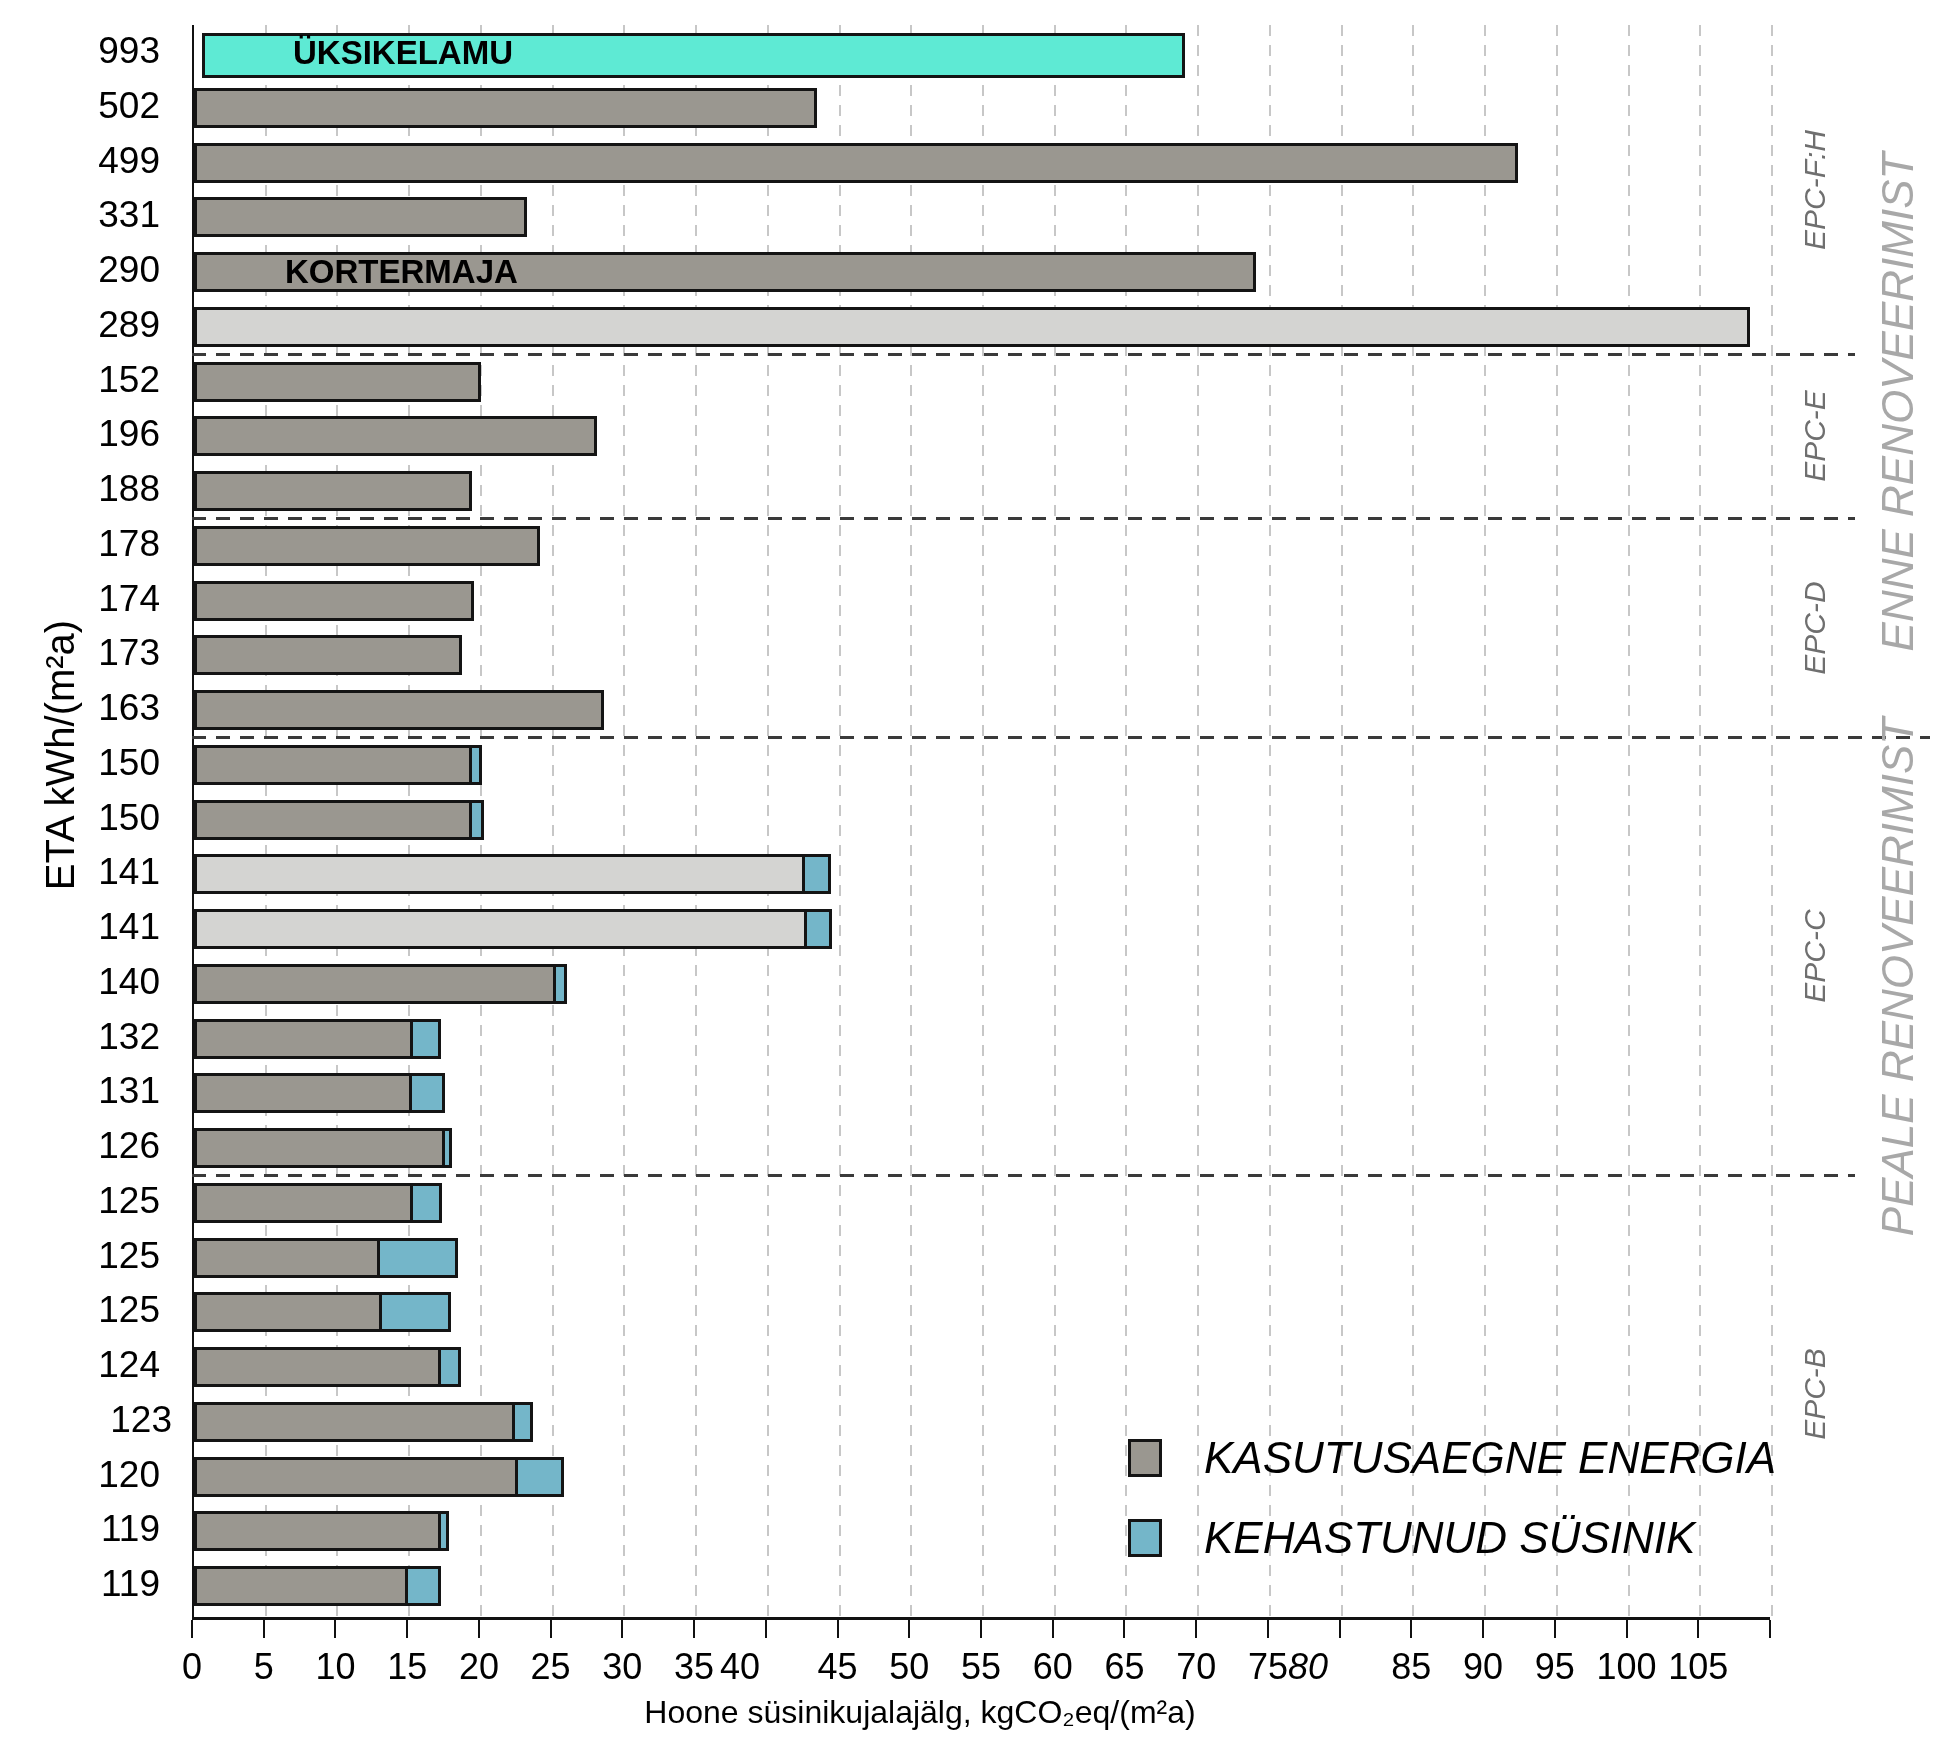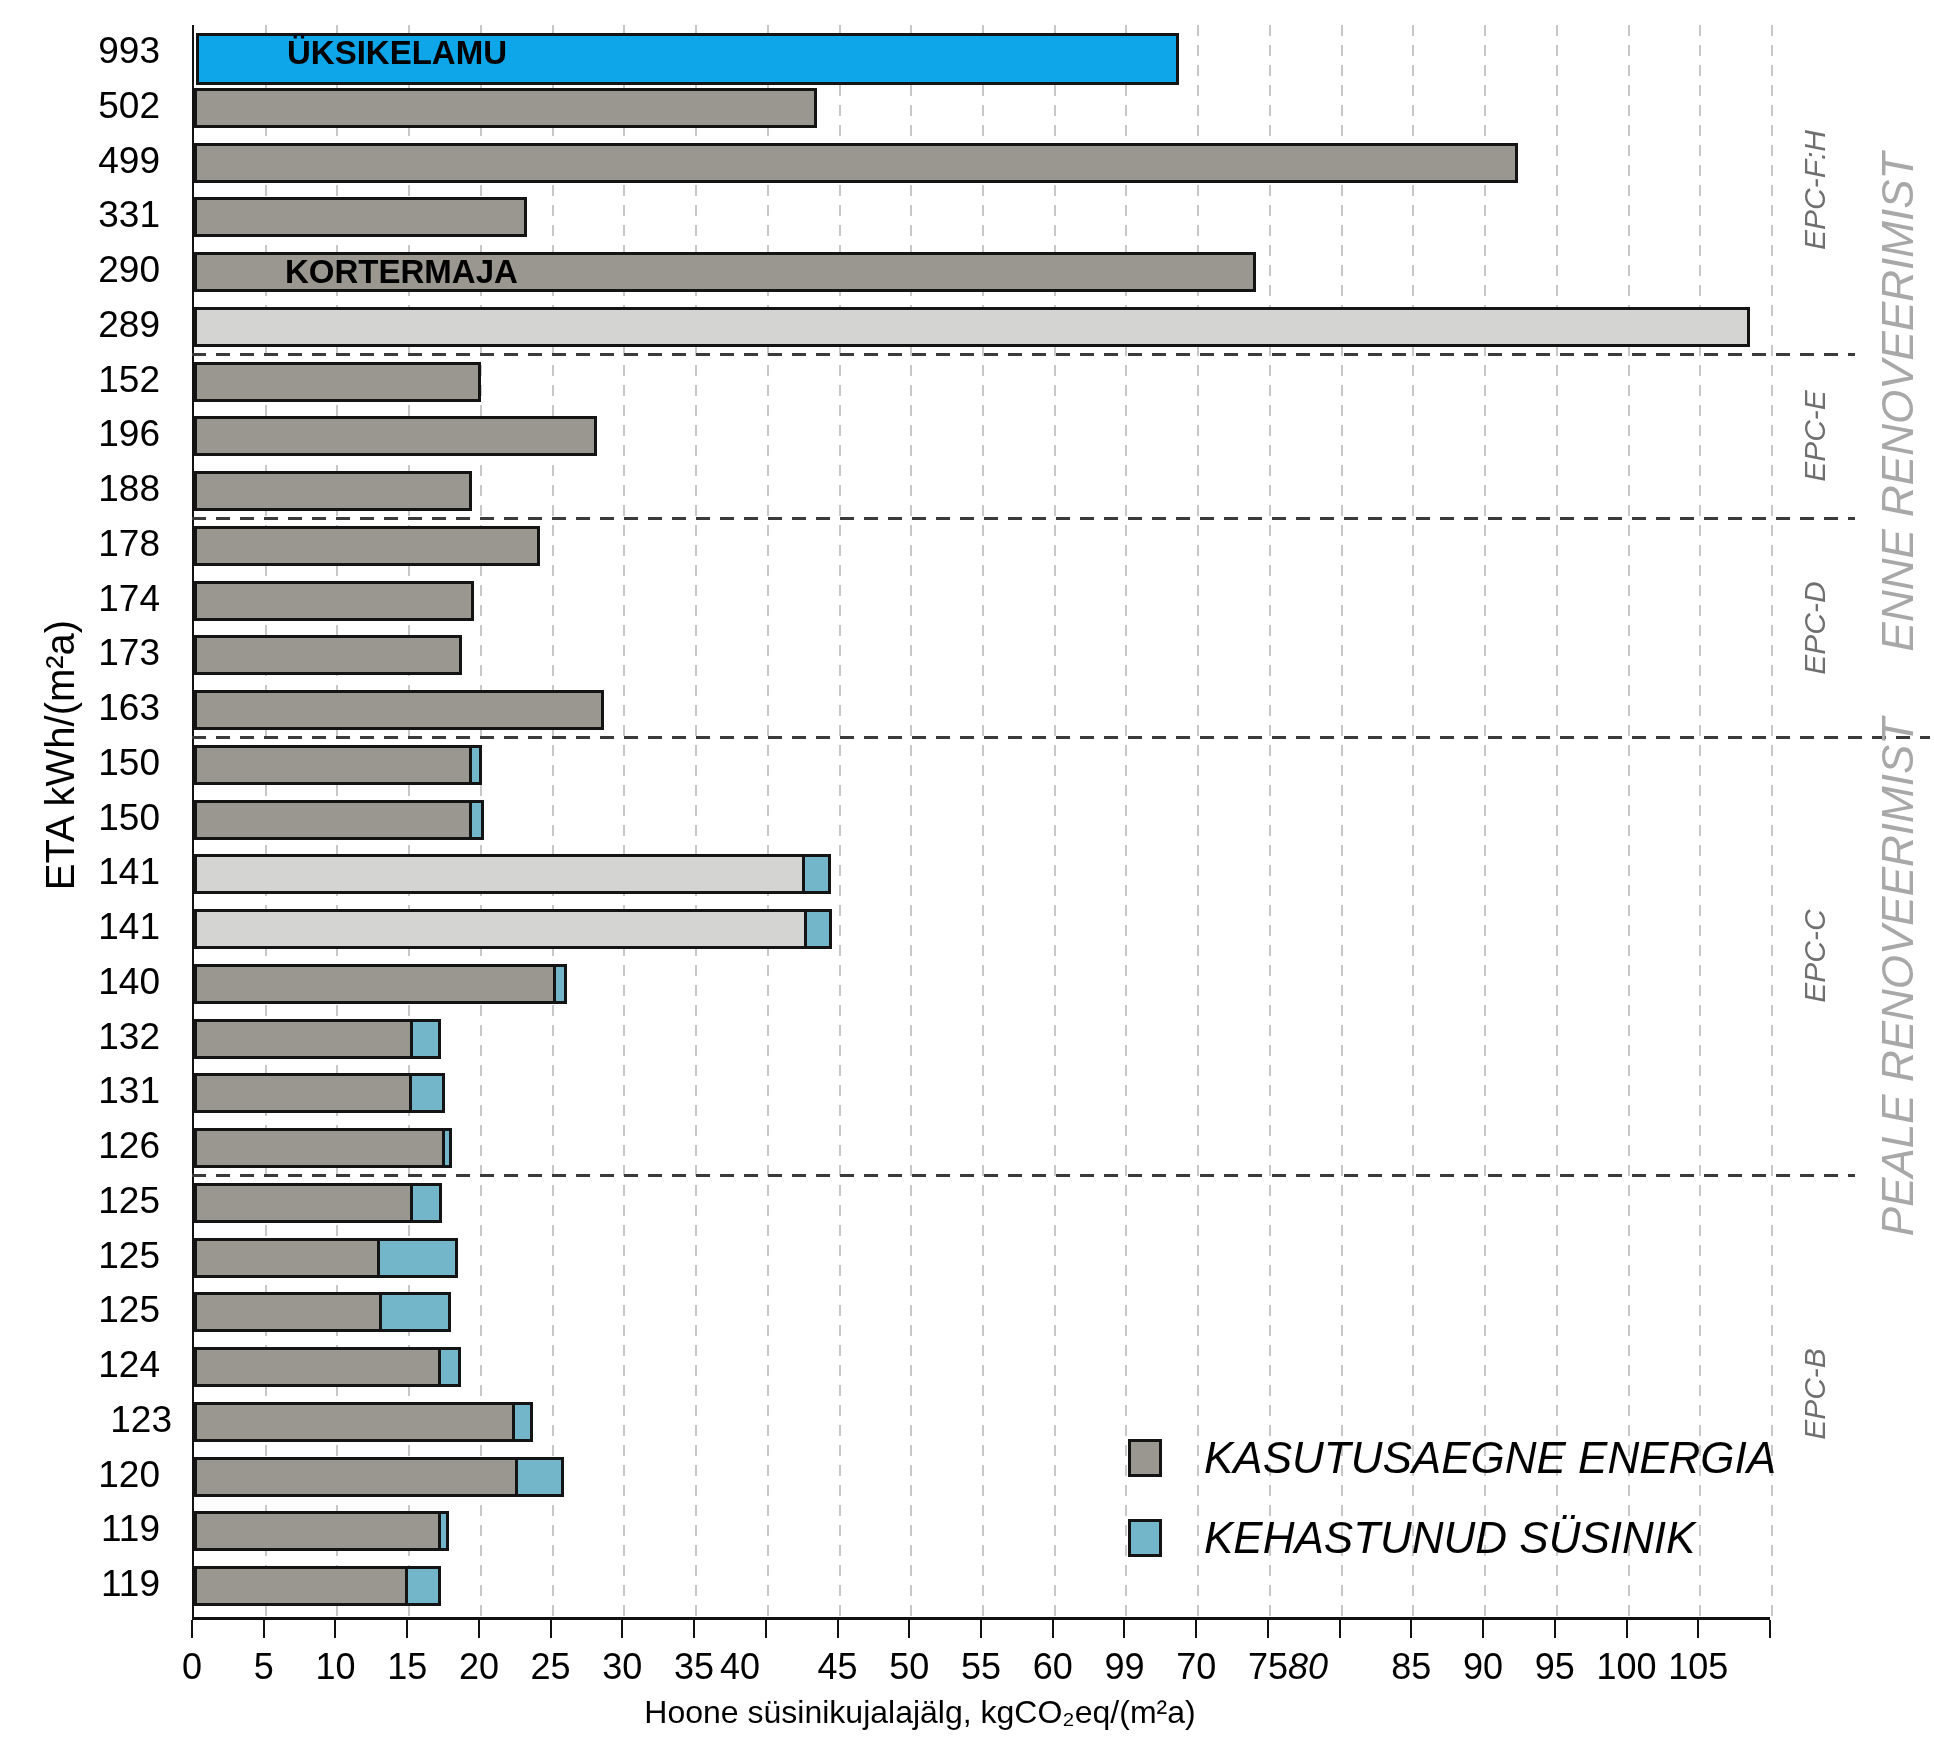--- a/index.html
+++ b/index.html
@@ -50,21 +50,21 @@
       <div class="gridline" style="left: 931.455px; width: 2px; height: 1595px; background: repeating-linear-gradient(rgb(199, 199, 199) 0px, rgb(199, 199, 199) 11px, transparent 11px, transparent 20px);"></div>
       <div class="gridline" style="left: 1003.18px; width: 2px; height: 1595px; background: repeating-linear-gradient(rgb(199, 199, 199) 0px, rgb(199, 199, 199) 11px, transparent 11px, transparent 20px);"></div>
       <div class="gridline" style="left: 1074.91px; width: 2px; height: 1595px; background: repeating-linear-gradient(rgb(199, 199, 199) 0px, rgb(199, 199, 199) 11px, transparent 11px, transparent 20px);"></div>
       <div class="gridline" style="left: 1146.64px; width: 2px; height: 1595px; background: repeating-linear-gradient(rgb(199, 199, 199) 0px, rgb(199, 199, 199) 11px, transparent 11px, transparent 20px);"></div>
       <div class="gridline" style="left: 1218.36px; width: 2px; height: 1595px; background: repeating-linear-gradient(rgb(199, 199, 199) 0px, rgb(199, 199, 199) 11px, transparent 11px, transparent 20px);"></div>
       <div class="gridline" style="left: 1290.09px; width: 2px; height: 1595px; background: repeating-linear-gradient(rgb(199, 199, 199) 0px, rgb(199, 199, 199) 11px, transparent 11px, transparent 20px);"></div>
       <div class="gridline" style="left: 1361.82px; width: 2px; height: 1595px; background: repeating-linear-gradient(rgb(199, 199, 199) 0px, rgb(199, 199, 199) 11px, transparent 11px, transparent 20px);"></div>
       <div class="gridline" style="left: 1433.55px; width: 2px; height: 1595px; background: repeating-linear-gradient(rgb(199, 199, 199) 0px, rgb(199, 199, 199) 11px, transparent 11px, transparent 20px);"></div>
       <div class="gridline" style="left: 1505.27px; width: 2px; height: 1595px; background: repeating-linear-gradient(rgb(199, 199, 199) 0px, rgb(199, 199, 199) 11px, transparent 11px, transparent 20px);"></div>
       <div class="gridline" style="left: 1577px; width: 2px; height: 1595px; background: repeating-linear-gradient(rgb(199, 199, 199) 0px, rgb(199, 199, 199) 11px, transparent 11px, transparent 20px);"></div>
-      <div class="bar" style="left: 2px; top: 8px; width: 982.664px; height: 52px; background: #0ea5e9; border: 3px solid rgb(20, 20, 20);">
+      <div class="bar" style="left: 8px; top: 8px; width: 982.664px; height: 45px; background: #5eead4; border: 3px solid rgb(20, 20, 20);">
         <span class="bar-ann" style="line-height: 34px;">ÜKSIKELAMU</span>
       </div>
       <div class="bar" style="left: 0px; top: 62.75px; width: 622.593px; height: 40px; background: rgb(154, 151, 144); border: 3px solid rgb(20, 20, 20);"></div>
       <div class="bar" style="left: 0px; top: 117.5px; width: 1324.09px; height: 40px; background: rgb(154, 151, 144); border: 3px solid rgb(20, 20, 20);"></div>
       <div class="bar" style="left: 0px; top: 172.25px; width: 332.815px; height: 40px; background: rgb(154, 151, 144); border: 3px solid rgb(20, 20, 20);"></div>
       <div class="bar" style="left: 0px; top: 227px; width: 1061.56px; height: 40px; background: rgb(154, 151, 144); border: 3px solid rgb(20, 20, 20);">
         <span class="bar-ann" style="line-height: 34px;">KORTERMAJA</span>
       </div>
       <div class="bar" style="left: 0px; top: 281.75px; width: 1556.48px; height: 40px; background: rgb(212, 212, 210); border: 3px solid rgb(20, 20, 20);"></div>
       <div class="bar" style="left: 0px; top: 336.5px; width: 286.909px; height: 40px; background: rgb(154, 151, 144); border: 3px solid rgb(20, 20, 20);"></div>
@@ -167,21 +167,21 @@
     <div class="xlab" style="left: 700px; top: 1646px; width: 80px;">40</div>
     <div class="xtick" style="left: 836.545px; top: 1620px; width: 2px; height: 18px; background: rgb(17, 17, 17);"></div>
     <div class="xlab" style="left: 797.545px; top: 1646px; width: 80px;">45</div>
     <div class="xtick" style="left: 908.273px; top: 1620px; width: 2px; height: 18px; background: rgb(17, 17, 17);"></div>
     <div class="xlab" style="left: 869.273px; top: 1646px; width: 80px;">50</div>
     <div class="xtick" style="left: 980px; top: 1620px; width: 2px; height: 18px; background: rgb(17, 17, 17);"></div>
     <div class="xlab" style="left: 941px; top: 1646px; width: 80px;">55</div>
     <div class="xtick" style="left: 1051.73px; top: 1620px; width: 2px; height: 18px; background: rgb(17, 17, 17);"></div>
     <div class="xlab" style="left: 1012.73px; top: 1646px; width: 80px;">60</div>
     <div class="xtick" style="left: 1123.45px; top: 1620px; width: 2px; height: 18px; background: rgb(17, 17, 17);"></div>
-    <div class="xlab" style="left: 1084.45px; top: 1646px; width: 80px;">99</div>
+    <div class="xlab" style="left: 1084.45px; top: 1646px; width: 80px;">65</div>
     <div class="xtick" style="left: 1195.18px; top: 1620px; width: 2px; height: 18px; background: rgb(17, 17, 17);"></div>
     <div class="xlab" style="left: 1156.18px; top: 1646px; width: 80px;">70</div>
     <div class="xtick" style="left: 1266.91px; top: 1620px; width: 2px; height: 18px; background: rgb(17, 17, 17);"></div>
     <div class="xlab" style="left: 1227.91px; top: 1646px; width: 80px;">75</div>
     <div class="xtick" style="left: 1338.64px; top: 1620px; width: 2px; height: 18px; background: rgb(17, 17, 17);"></div>
     <div class="xlab" style="left: 1268px; top: 1646px; width: 80px; font-style: italic;">80</div>
     <div class="xtick" style="left: 1410.36px; top: 1620px; width: 2px; height: 18px; background: rgb(17, 17, 17);"></div>
     <div class="xlab" style="left: 1371.36px; top: 1646px; width: 80px;">85</div>
     <div class="xtick" style="left: 1482.09px; top: 1620px; width: 2px; height: 18px; background: rgb(17, 17, 17);"></div>
     <div class="xlab" style="left: 1443.09px; top: 1646px; width: 80px;">90</div>

